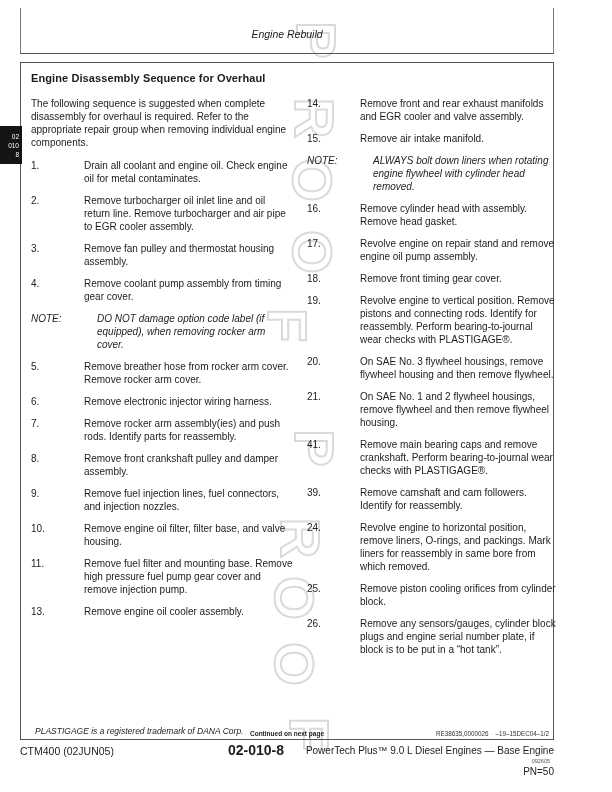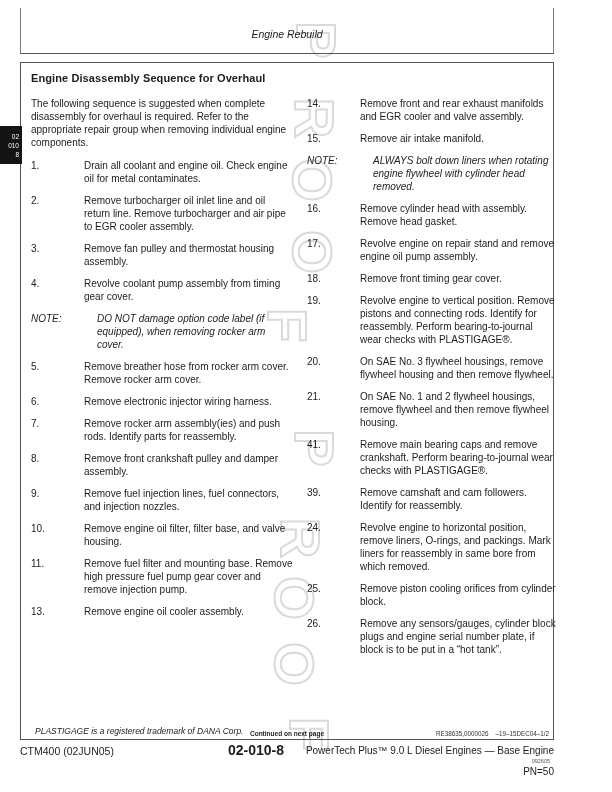--- a/index.html
+++ b/index.html
@@ -150,21 +150,21 @@
         <div class="item">
             <span class="num">2.</span>
             <span class="txt">Remove turbocharger oil inlet line and oil return line. Remove turbocharger and air pipe to EGR cooler assembly.</span>
           </div>
         <div class="item">
             <span class="num">3.</span>
             <span class="txt">Remove fan pulley and thermostat housing assembly.</span>
           </div>
         <div class="item">
             <span class="num">4.</span>
-            <span class="txt">Revolve coolant pump assembly from timing gear cover.</span>
+            <span class="txt">Remove coolant pump assembly from timing gear cover.</span>
           </div>
         <div class="item note">
             <span class="num">NOTE:</span>
             <span class="txt">DO NOT damage option code label (if equipped), when removing rocker arm cover.</span>
           </div>
         <div class="item">
             <span class="num">5.</span>
             <span class="txt">Remove breather hose from rocker arm cover. Remove rocker arm cover.</span>
           </div>
         <div class="item">

